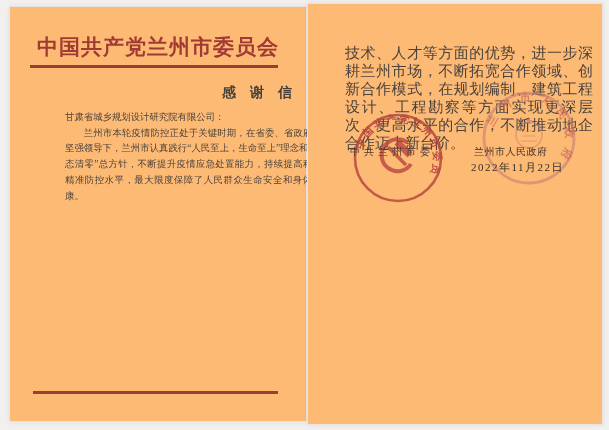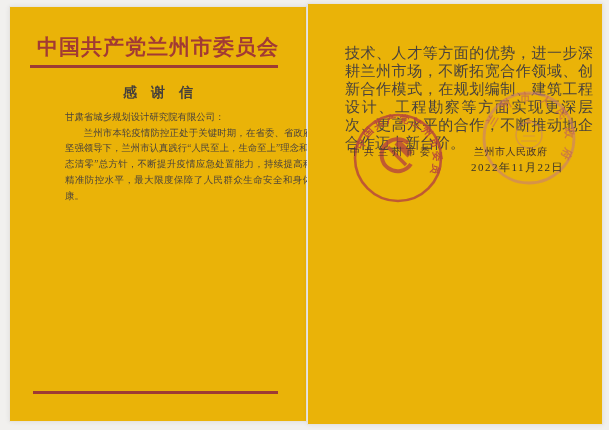--- a/index.html
+++ b/index.html
@@ -4,21 +4,21 @@
 <style>
   html,body{margin:0;padding:0;}
   body{
     width:609px;height:430px;
     background:#f1f0ee;
     font-family:"Liberation Serif","DejaVu Serif",serif;
     position:relative;overflow:hidden;
   }
   .canvas{position:absolute;left:0;top:0;width:609px;height:430px;}
   .page{
-    position:absolute;background:#eab308;
+    position:absolute;background:#fdba74;
     border:1px solid #e7e4e0;
     box-shadow:0 0 5px rgba(0,0,0,0.07);
     box-sizing:border-box;
   }
   .page-left{left:9px;top:6px;width:298px;height:416px;}
   .page-right{left:307px;top:3px;width:296px;height:422px;}
 
   .letterhead-title{
     position:absolute;top:26px;left:0;width:100%;
     text-align:center;
@@ -26,21 +26,21 @@
     font-size:21px;font-weight:bold;letter-spacing:1px;
     white-space:nowrap;
   }
   .rule-top{
     position:absolute;top:58px;left:20px;width:248px;height:2px;
     background:#9e3b34;
     border-bottom:1px solid rgba(158,59,52,0.35);
   }
   .letter-title{
     position:absolute;top:77px;left:0;width:100%;
-    text-align:center;color:#46403b;
+    text-align:right;color:#46403b;
     font-size:14px;font-weight:bold;
     letter-spacing:14px;padding-left:14px;box-sizing:border-box;
   }
   .body-text{
     position:absolute;top:103px;left:23px;width:257px;
     font-size:9.4px;line-height:15.7px;
     color:#4a423d;text-align:justify;
     text-justify:inter-ideograph;
     margin-left:32px;
   }

